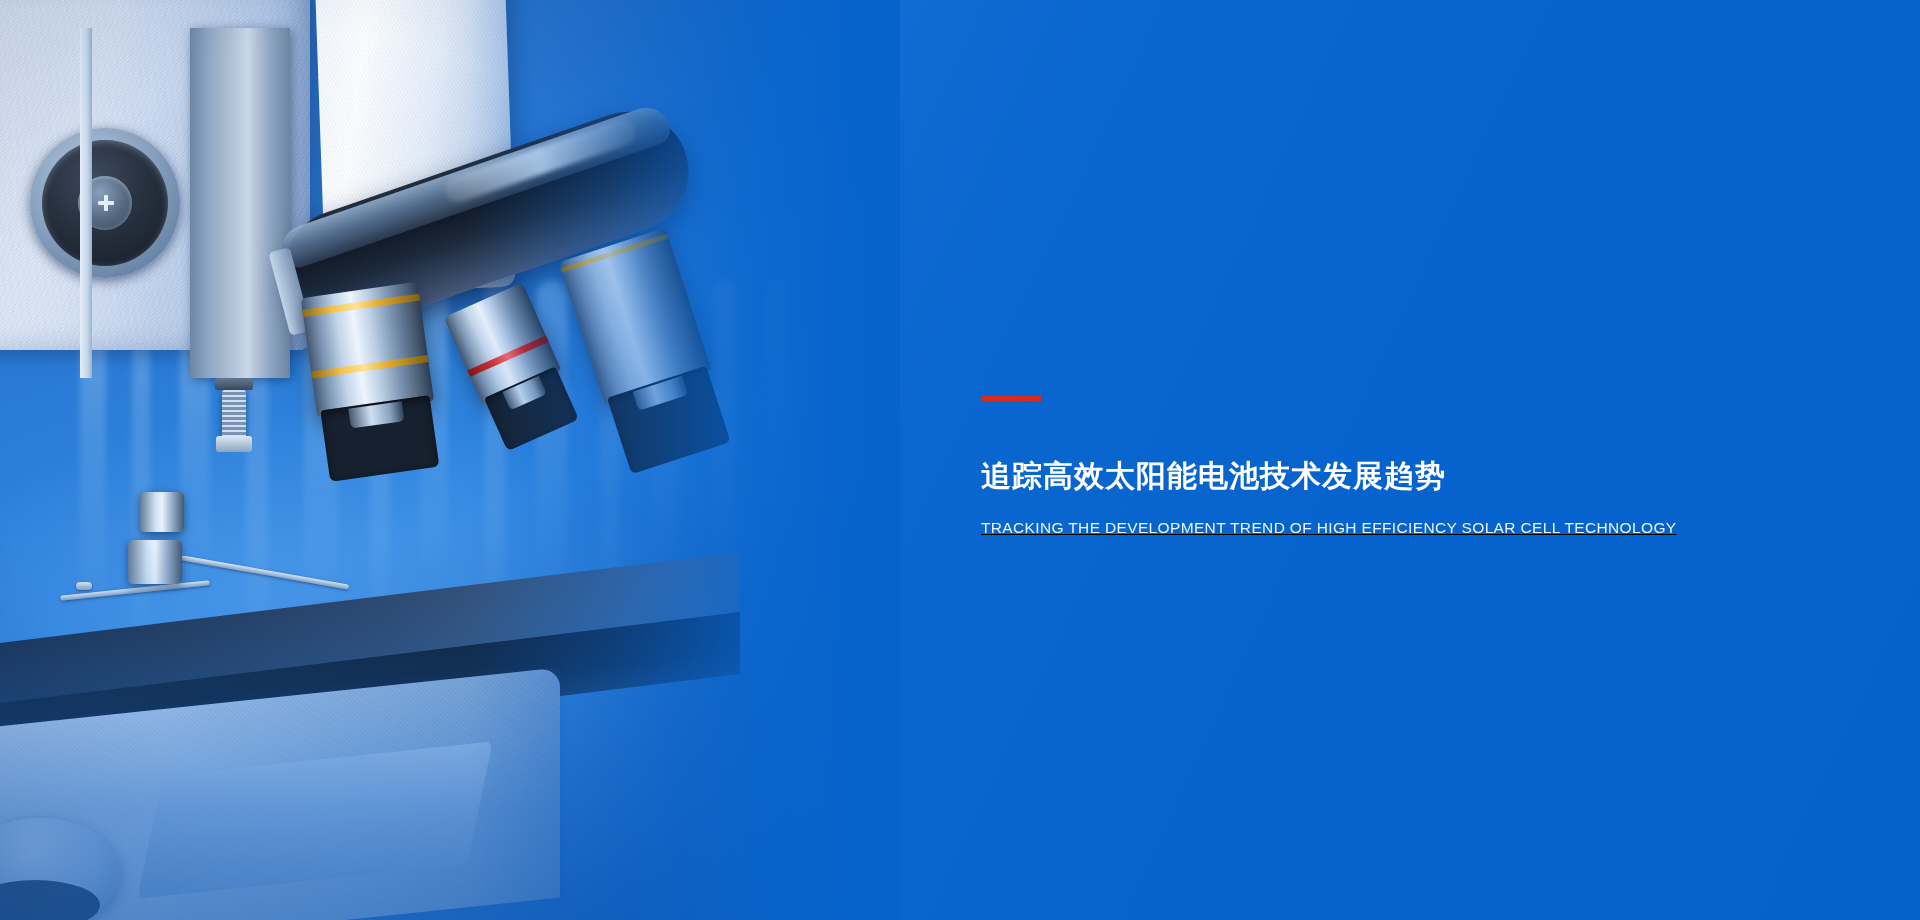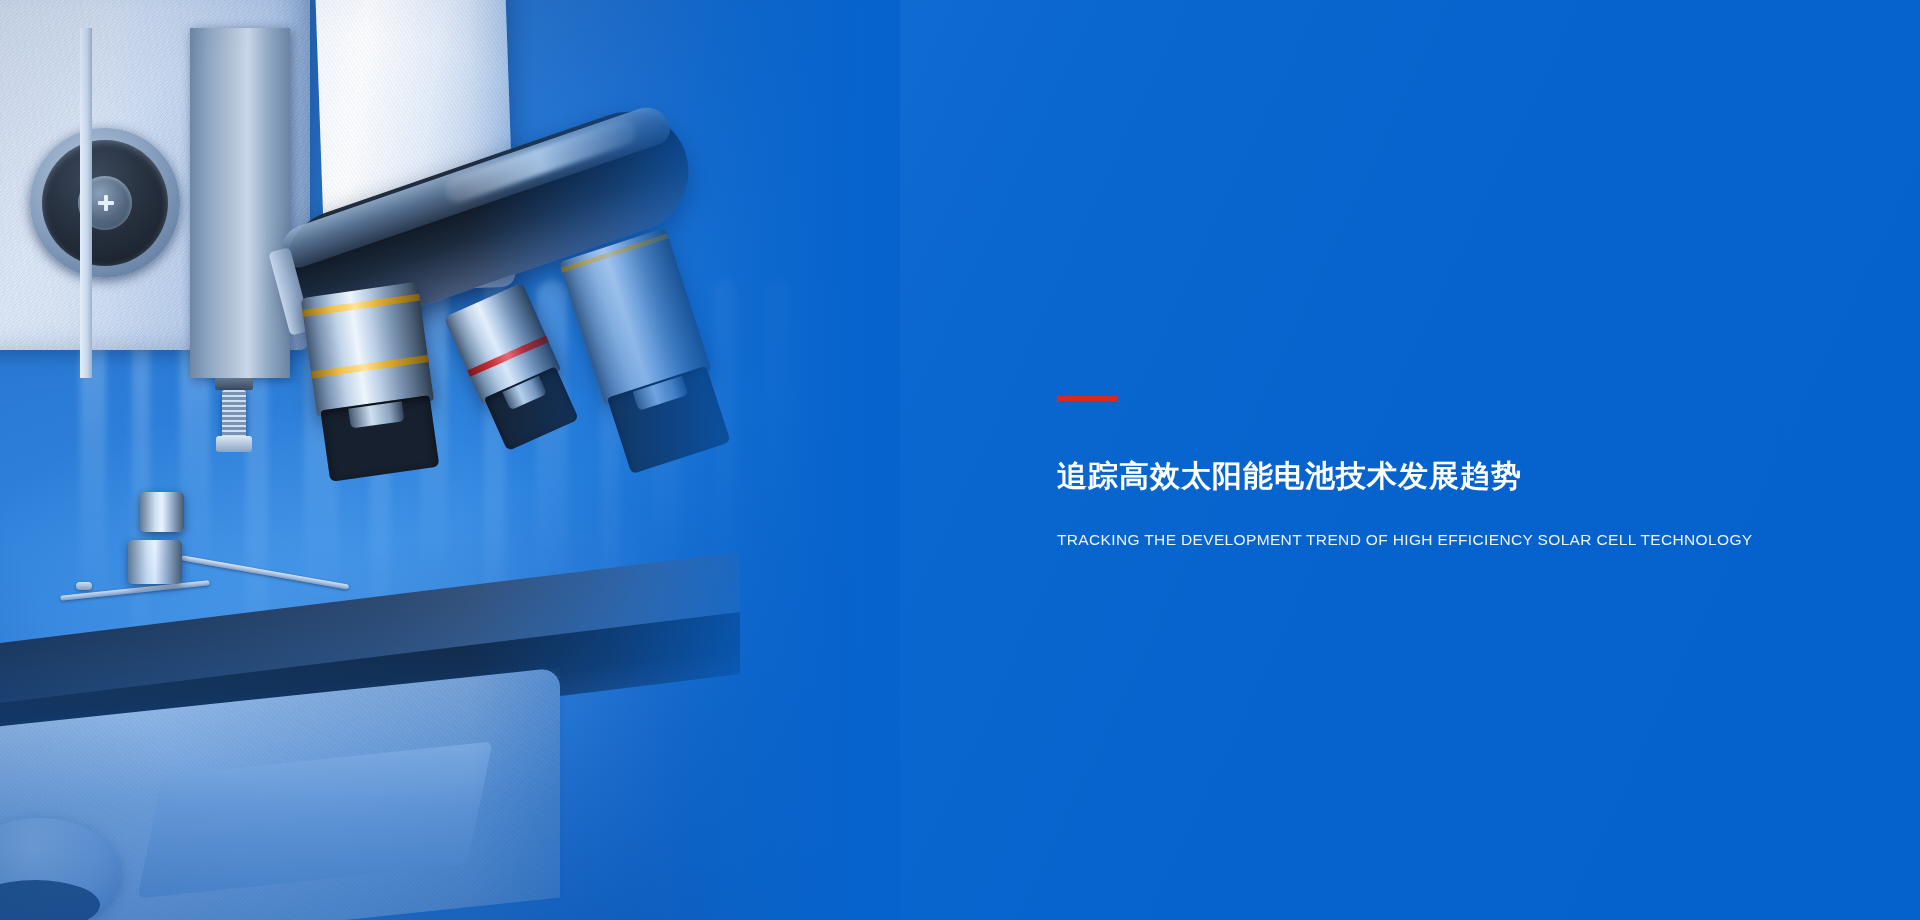--- a/index.html
+++ b/index.html
@@ -322,21 +322,21 @@
   }
   .vignette {
     position: absolute; inset: 0;
     background: radial-gradient(ellipse 70% 75% at 38% 45%, rgba(0,0,0,0) 55%, rgba(6,40,95,.22) 100%);
     pointer-events: none;
   }
 
   
   .content {
     position: absolute;
-    left: 1057px;
+    left: 981px;
     top: 396px;
     width: 820px;
   }
   .accent-rule {
     width: 60px;
     height: 5px;
     background: #d92b1c;
     margin-bottom: 58px;
   }
   .headline-sub {
@@ -349,21 +349,21 @@
   }
   .headline-main {
     color: #ffffff;
     font-size: 53px;
     font-weight: bold;
     letter-spacing: 2px;
     line-height: 1.18;
     margin-top: 12px;
     white-space: nowrap;
   }
-  .en-lines { margin-top: 40px; }
+  .en-lines { margin-top: 28px; text-decoration: underline; }
   .en-line {
     color: #eef4fc;
     font-size: 15.5px;
     letter-spacing: .35px;
     line-height: 1.0;
     white-space: nowrap;
   }
   .en-line + .en-line { margin-top: 18px; }
 </style>
 </head>

